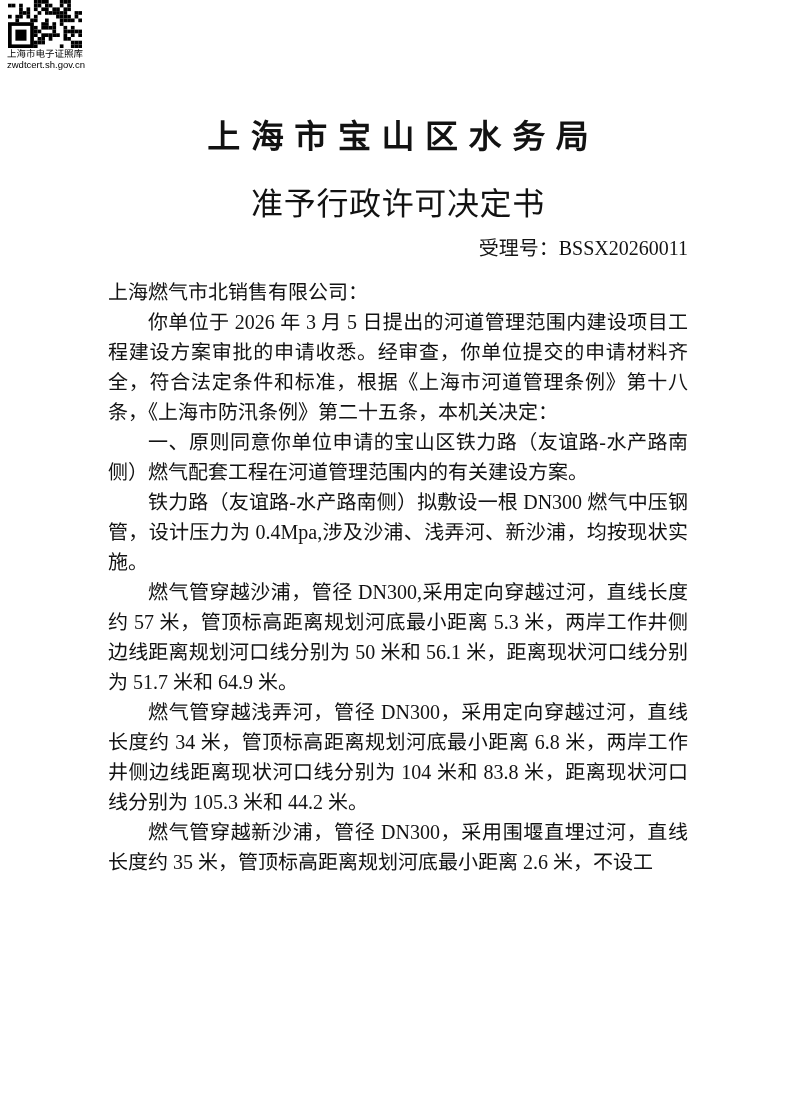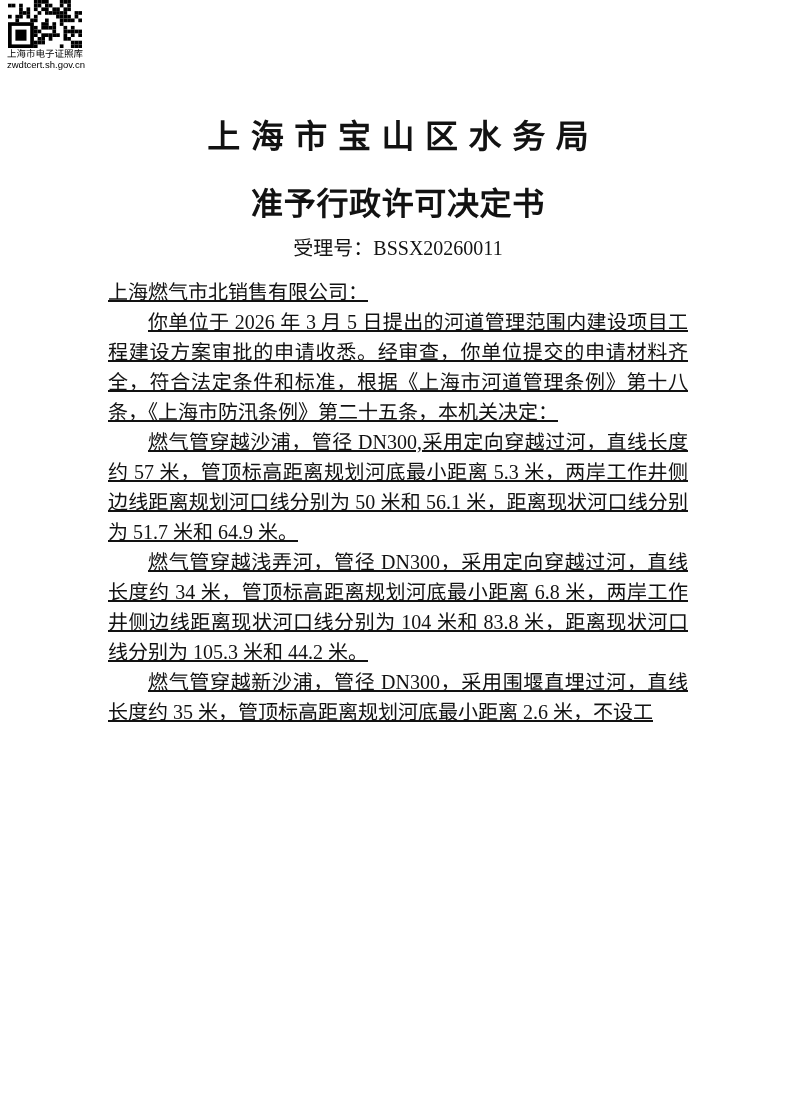--- a/index.html
+++ b/index.html
@@ -47,36 +47,35 @@
     line-height: 46px;
     font-weight: bold;
     text-align: center;
     letter-spacing: 0.32em;
     text-indent: 0.32em; 
   }
   .doc-title {
     margin: 22px 0 0 0;
     font-size: 32px;
     line-height: 45px;
-    font-weight: bold;
+    font-weight: normal;
     text-align: center;
     letter-spacing: 0.02em;
   }
   .acceptance-line {
     margin-top: 6px;
     font-size: 20px;
     line-height: 30px;
-    text-align: center;
+    text-align: right;
   }
   .doc-body {
     margin-top: 14px;
     font-size: 20px;
     line-height: 30px;
     text-align: justify;
-    text-decoration: underline;
   }
   .doc-body p {
     margin: 0;
     text-indent: 2em;
   }
   .doc-body p.salutation {
     text-indent: 0;
   }
 </style>
 </head>
@@ -196,19 +195,21 @@
 
   <div class="content">
     <h1 class="org-title">上海市宝山区水务局</h1>
     <h2 class="doc-title">准予行政许可决定书</h2>
 
     <div class="acceptance-line">受理号：BSSX20260011</div>
 
     <div class="doc-body">
       <p class="salutation">上海燃气市北销售有限公司：</p>
       <p>你单位于 2026 年 3 月 5 日提出的河道管理范围内建设项目工程建设方案审批的申请收悉。经审查，你单位提交的申请材料齐全，符合法定条件和标准，根据《上海市河道管理条例》第十八条，《上海市防汛条例》第二十五条，本机关决定：</p>
+      <p>一、原则同意你单位申请的宝山区铁力路（友谊路-水产路南侧）燃气配套工程在河道管理范围内的有关建设方案。</p>
+      <p>铁力路（友谊路-水产路南侧）拟敷设一根 DN300 燃气中压钢管，设计压力为 0.4Mpa,涉及沙浦、浅弄河、新沙浦，均按现状实施。</p>
       <p>燃气管穿越沙浦，管径 DN300,采用定向穿越过河，直线长度约 57 米，管顶标高距离规划河底最小距离 5.3 米，两岸工作井侧边线距离规划河口线分别为 50 米和 56.1 米，距离现状河口线分别为 51.7 米和 64.9 米。</p>
       <p>燃气管穿越浅弄河，管径 DN300，采用定向穿越过河，直线长度约 34 米，管顶标高距离规划河底最小距离 6.8 米，两岸工作井侧边线距离现状河口线分别为 104 米和 83.8 米，距离现状河口线分别为 105.3 米和 44.2 米。</p>
       <p>燃气管穿越新沙浦，管径 DN300，采用围堰直埋过河，直线长度约 35 米，管顶标高距离规划河底最小距离 2.6 米，不设工</p>
     </div>
   </div>
 
 </div>
 
 </body></html>

